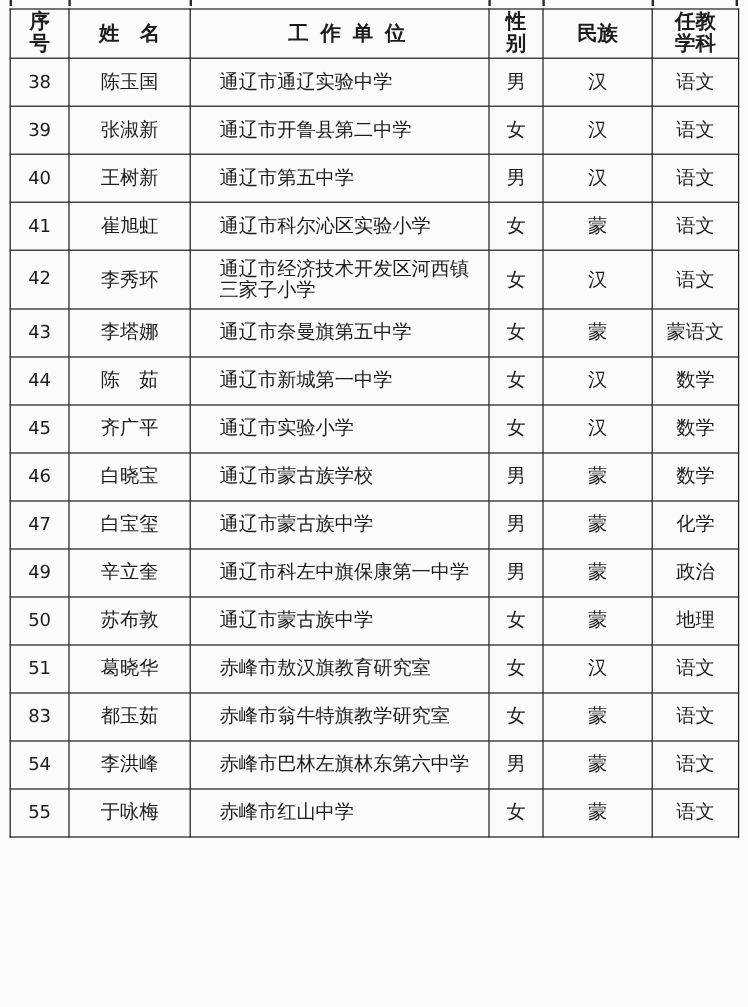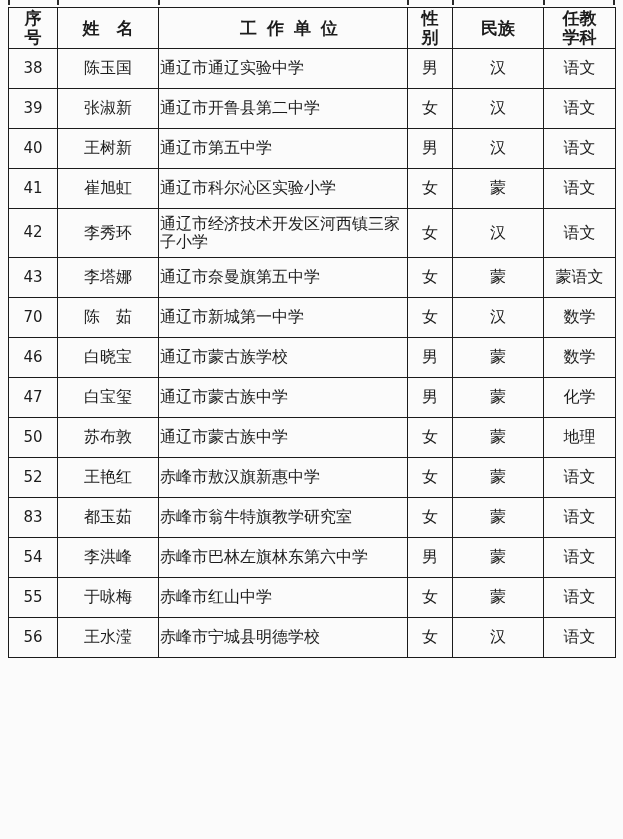--- a/index.html
+++ b/index.html
@@ -48,21 +48,21 @@
   tr.row-single { height: 40px; }
   tr.row-tall   { height: 49px; }
   col.c-no   { width: 49px; }
   col.c-name { width: 101px; }
   col.c-unit { width: 249px; }
   col.c-sex  { width: 45px; }
   col.c-eth  { width: 91px; }
   col.c-sub  { width: 72px; }
   td.cell-unit {
     text-align: left;
-    padding-left: 1px;
+    padding-left: 24px;
     padding-right: 4px;
   }
   td.cell-no { font-size: 15px; }
   th.h-unit { letter-spacing: 2px; padding-left: 16px; }
 </style>
 </head>
 <body>
 
 <div class="page">
 
@@ -139,23 +139,31 @@
       </tr>
       <tr class="row-single">
         <td class="cell-no">43</td>
         <td>李塔娜</td>
         <td class="cell-unit">通辽市奈曼旗第五中学</td>
         <td>女</td>
         <td>蒙</td>
         <td>蒙语文</td>
       </tr>
       <tr class="row-single">
-        <td class="cell-no">70</td>
+        <td class="cell-no">44</td>
         <td>陈　茹</td>
         <td class="cell-unit">通辽市新城第一中学</td>
+        <td>女</td>
+        <td>汉</td>
+        <td>数学</td>
+      </tr>
+      <tr class="row-single">
+        <td class="cell-no">45</td>
+        <td>齐广平</td>
+        <td class="cell-unit">通辽市实验小学</td>
         <td>女</td>
         <td>汉</td>
         <td>数学</td>
       </tr>
       <tr class="row-single">
         <td class="cell-no">46</td>
         <td>白晓宝</td>
         <td class="cell-unit">通辽市蒙古族学校</td>
         <td>男</td>
         <td>蒙</td>
@@ -163,33 +171,41 @@
       </tr>
       <tr class="row-single">
         <td class="cell-no">47</td>
         <td>白宝玺</td>
         <td class="cell-unit">通辽市蒙古族中学</td>
         <td>男</td>
         <td>蒙</td>
         <td>化学</td>
       </tr>
       <tr class="row-single">
+        <td class="cell-no">49</td>
+        <td>辛立奎</td>
+        <td class="cell-unit">通辽市科左中旗保康第一中学</td>
+        <td>男</td>
+        <td>蒙</td>
+        <td>政治</td>
+      </tr>
+      <tr class="row-single">
         <td class="cell-no">50</td>
         <td>苏布敦</td>
         <td class="cell-unit">通辽市蒙古族中学</td>
         <td>女</td>
         <td>蒙</td>
         <td>地理</td>
       </tr>
       <tr class="row-single">
-        <td class="cell-no">52</td>
-        <td>王艳红</td>
-        <td class="cell-unit">赤峰市敖汉旗新惠中学</td>
-        <td>女</td>
-        <td>蒙</td>
+        <td class="cell-no">51</td>
+        <td>葛晓华</td>
+        <td class="cell-unit">赤峰市敖汉旗教育研究室</td>
+        <td>女</td>
+        <td>汉</td>
         <td>语文</td>
       </tr>
       <tr class="row-single">
         <td class="cell-no">83</td>
         <td>都玉茹</td>
         <td class="cell-unit">赤峰市翁牛特旗教学研究室</td>
         <td>女</td>
         <td>蒙</td>
         <td>语文</td>
       </tr>
@@ -202,23 +218,15 @@
         <td>语文</td>
       </tr>
       <tr class="row-single">
         <td class="cell-no">55</td>
         <td>于咏梅</td>
         <td class="cell-unit">赤峰市红山中学</td>
         <td>女</td>
         <td>蒙</td>
         <td>语文</td>
       </tr>
-      <tr class="row-single">
-        <td class="cell-no">56</td>
-        <td>王水滢</td>
-        <td class="cell-unit">赤峰市宁城县明德学校</td>
-        <td>女</td>
-        <td>汉</td>
-        <td>语文</td>
-      </tr>
     </tbody>
   </table>
 </div>
 
 </body></html>

